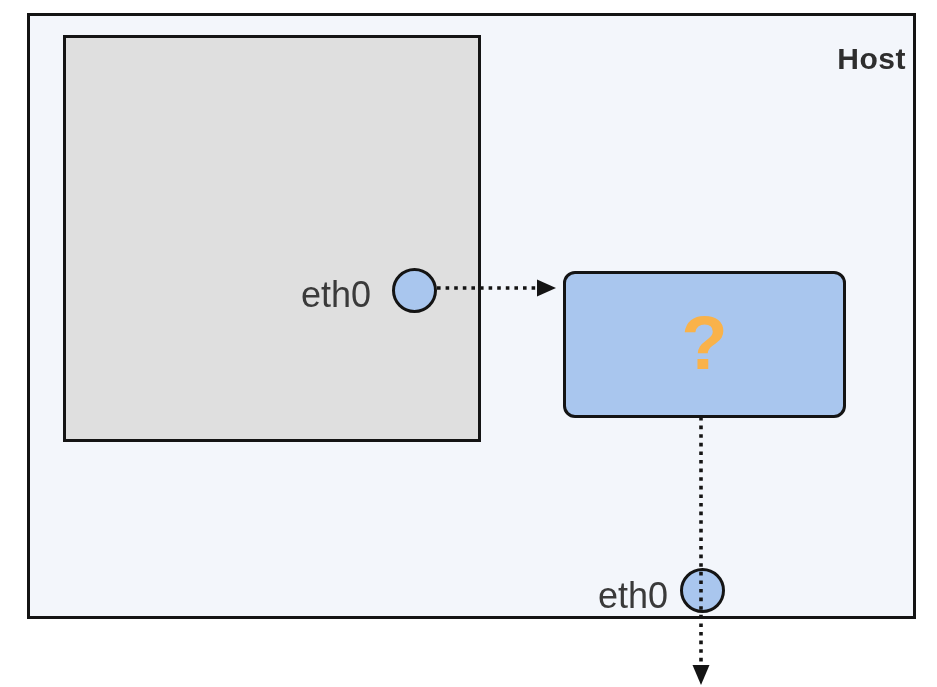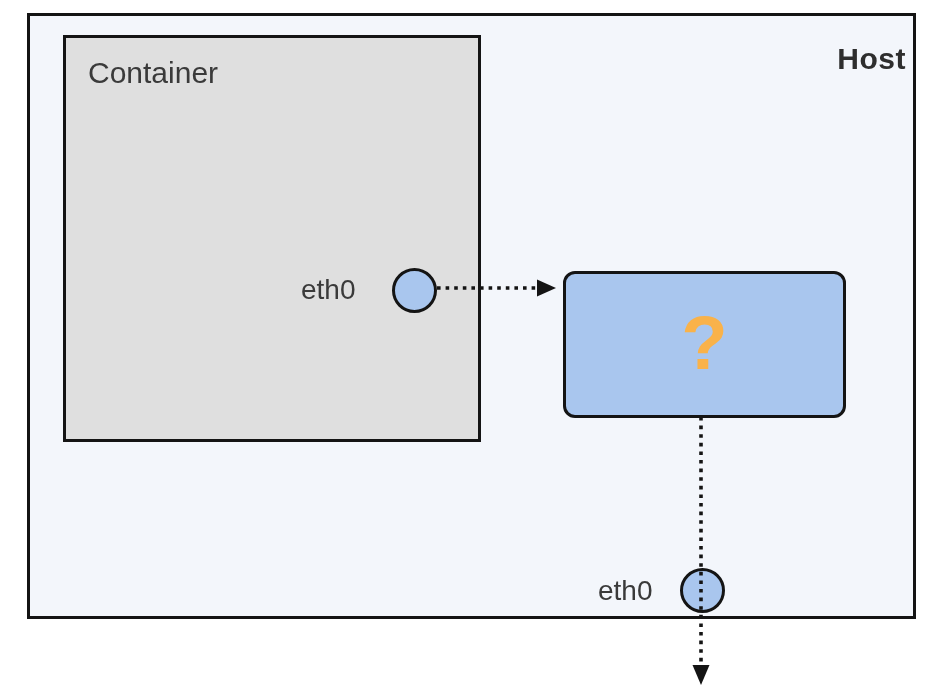--- a/index.html
+++ b/index.html
@@ -41,21 +41,21 @@
     border:3px solid var(--border-dark);
   }
   .container-label{
     position:absolute;
     left:22px;top:18px;
     font-size:30px;
     color:var(--text-dark);
   }
   .iface-label{
     position:absolute;
-    font-size:28px;
+    font-size:36px;
     color:var(--text-dark);
     text-align:left;
   }
   .container-eth0-label{
     left:235px;top:236px;width:70px; 
   }
   .node-circle{
     position:absolute;
     width:45px;height:45px;
     border:3px solid var(--border-dark);
@@ -97,21 +97,20 @@
 </head>
 <body>
 
 <div class="canvas">
 
   <div class="host-box">
 
     <div class="host-label">Host</div>
 
     <div class="container-box">
-      <div class="container-label">Container</div>
 
       <div class="iface-label container-eth0-label">eth0</div>
 
       <div class="node-circle container-eth0-circle"></div>
     </div>
 
     <div class="unknown-box">
       <span class="question-mark">?</span>
     </div>
 

